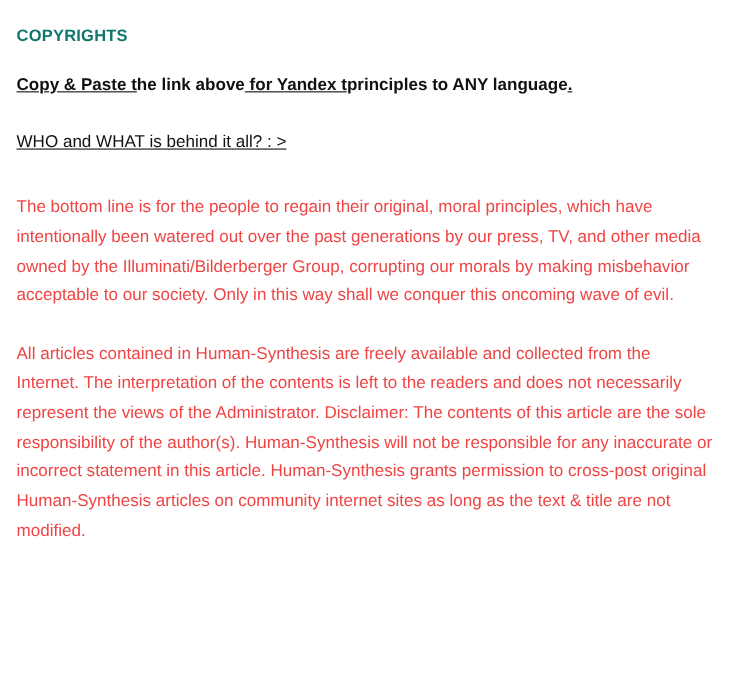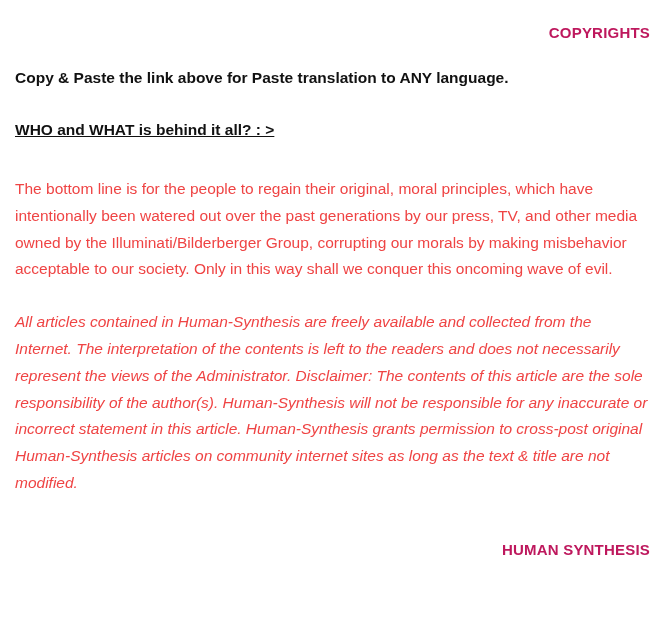--- a/index.html
+++ b/index.html
@@ -18,72 +18,70 @@
     box-sizing: border-box;
     width: 666px;
     padding: 22px 16px 0 15px;
   }
   .heading {
     font-size: 15px;
     font-weight: bold;
     line-height: 1.4;
     letter-spacing: 0.2px;
     margin: 0 0 24px 0;
-    color: #be185d;
-    text-align: right;
+    color: #0f766e;
   }
   .heading.second {
     margin-top: 6px;
     margin-bottom: 0;
   }
   .lead {
     font-size: 15.5px;
     font-weight: bold;
     line-height: 1.45;
     margin: 0 0 30px 0;
     color: #111111;
   }
   .lead .u {
+    text-decoration: underline;
   }
   .lead .plain {
     font-weight: bold;
     margin-top: 44px;
   }
   .lead-link {
     font-size: 15.5px;
-    font-weight: bold;
+    font-weight: normal;
     line-height: 1.45;
     margin: 0 0 34px 0;
     color: #111111;
     text-decoration: underline;
     display: inline-block;
     cursor: pointer;
   }
   .para {
     font-size: 15.5px;
     line-height: 1.73;
     margin: 0 0 26px 0;
     color: #ef4444;
     max-width: 640px;
   }
   .para.second {
-    margin-bottom: 42px;
-    font-style: italic;
+    margin-bottom: 30px;
   }
 </style>
 </head>
 <body>
 
 <div class="page">
 
   <h2 class="heading">COPYRIGHTS</h2>
 
-  <p class="lead"><span class="u">Copy &amp; Paste t</span><span class="plain">he link above</span><span class="u"> for Paste t</span><span class="plain">ranslation to ANY language</span><span class="u">.</span></p>
+  <p class="lead"><span class="u">Copy &amp; Paste t</span><span class="plain">he link above</span><span class="u"> for Yandex t</span><span class="plain">principles to ANY language</span><span class="u">.</span></p>
 
   <a class="lead-link" href="#">WHO and WHAT is behind it all? : &gt;</a>
 
   <p class="para">The bottom line is for the people to regain their original, moral principles, which have intentionally been watered out over the past generations by our press, TV, and other media owned by the Illuminati/Bilderberger Group, corrupting our morals by making misbehavior acceptable to our society. Only in this way shall we conquer this oncoming wave of evil.</p>
 
   <p class="para second">All articles contained in Human-Synthesis are freely available and collected from the Internet. The interpretation of the contents is left to the readers and does not necessarily represent the views of the Administrator. Disclaimer: The contents of this article are the sole responsibility of the author(s). Human-Synthesis will not be responsible for any inaccurate or incorrect statement in this article. Human-Synthesis grants permission to cross-post original Human-Synthesis articles on community internet sites as long as the text &amp; title are not modified.</p>
 
-  <h2 class="heading second">HUMAN SYNTHESIS</h2>
 
 </div>
 
 </body></html>

